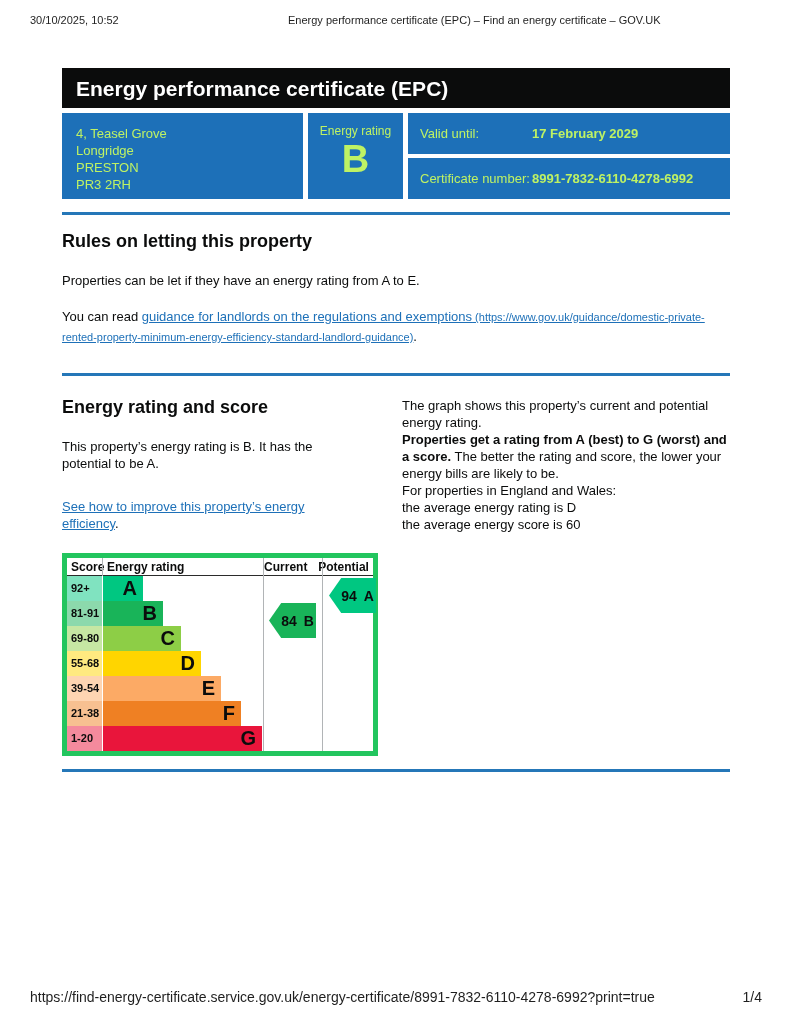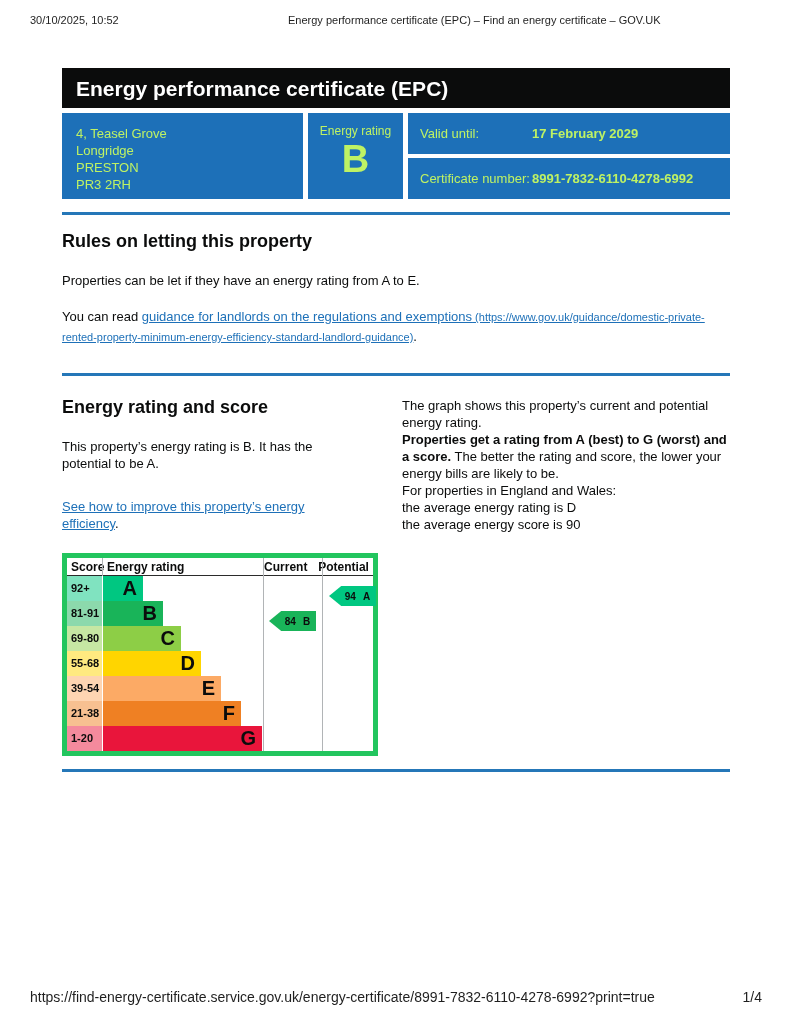--- a/index.html
+++ b/index.html
@@ -63,22 +63,22 @@
   .h-current { width:59px; text-align:center; }
   .h-potential { width:61px; text-align:center; }
   .vline { position:absolute; top:0; bottom:0; width:0; border-left:1px solid #b1b4b6; }
   .vline-cur { left:196px; }
   .vline-pot { left:255px; }
   .vline-scorehead { position:absolute; top:0; height:18px; width:0; border-left:1px solid #b1b4b6; left:35px; }
   .band-row { display:flex; height:25px; }
   .score-cell { width:35px; font-size:11px; font-weight:bold; line-height:25px; padding-left:4px; }
   .band-bar { margin-left:1px; text-align:right; }
   .band-letter { font-size:20px; font-weight:bold; line-height:25px; padding-right:6px; }
-  .epc-arrow { position:absolute; width:47px; height:20px; display:flex; align-items:center; justify-content:center; padding-left:10px; gap:7px; font-size:10px; font-weight:bold; color:#0b0c0c;
-               clip-path:polygon(0 50%, 26% 0, 100% 0, 100% 100%, 26% 100%);margin-top:8px; }
+  .epc-arrow { position:absolute; width:47px; height:35px; display:flex; align-items:center; justify-content:center; padding-left:10px; gap:7px; font-size:14px; font-weight:bold; color:#0b0c0c;
+               clip-path:polygon(0 50%, 26% 0, 100% 0, 100% 100%, 26% 100%); }
 </style>
 </head>
 <body>
 
 <div class="page">
 
   <header class="print-header">
     <span>30/10/2025, 10:52</span>
     <span class="ph-title">Energy performance certificate (EPC) – Find an energy certificate – GOV.UK</span>
   </header>
@@ -177,21 +177,21 @@
               <span>94</span>
               <span>A</span>
             </div>
           </div>
       </div>
 
       <div class="col-right">
         <p>The graph shows this property’s current and potential energy rating.</p>
         <p class="cr-p2"><strong>Properties get a rating from A (best) to G (worst) and a score.</strong><span> The better the rating and score, the lower your energy bills are likely to be.</span></p>
         <p class="cr-p3">For properties in England and Wales:</p>
-        <p class="cr-p4"><span>the average energy rating is D</span><br><span>the average energy score is 90</span></p>
+        <p class="cr-p4"><span>the average energy rating is D</span><br><span>the average energy score is 60</span></p>
       </div>
     </section>
 
     <hr class="rule rule3">
 
   </main>
 
   <footer class="print-footer">
     <span>https://find-energy-certificate.service.gov.uk/energy-certificate/8991-7832-6110-4278-6992?print=true</span>
     <span>1/4</span>

